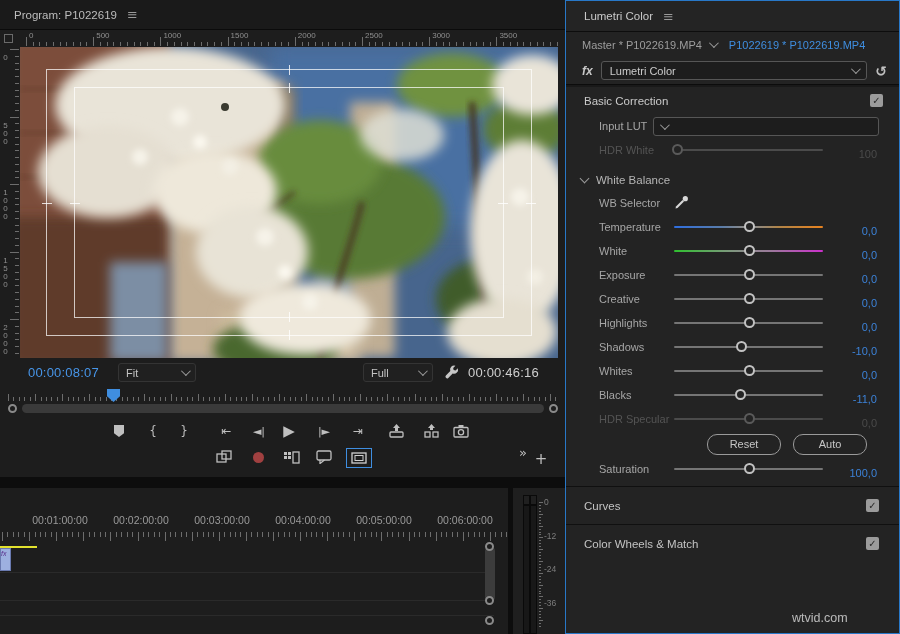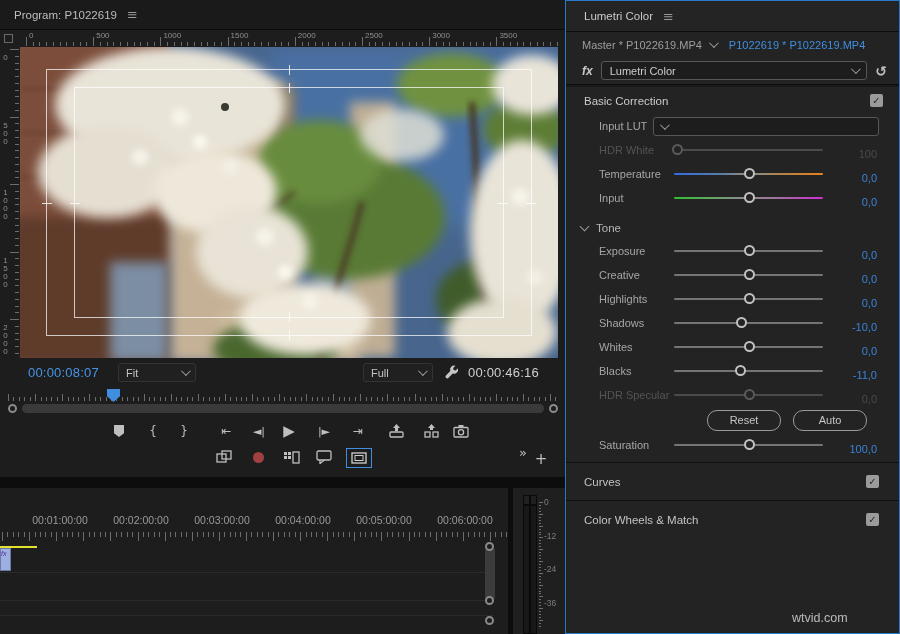--- a/index.html
+++ b/index.html
@@ -754,41 +754,50 @@
   </div>
   <div class="sl-row disabled">
     <span class="sl-label">HDR White</span>
     <div class="sl-wrap">
         <div class="sl-track"></div>
         <div class="sl-handle" style="left: calc(2% - 5px);"></div>
       </div>
     <span class="sl-value">100</span>
   </div>
 
+  <div class="sub-hd" style="margin-top:6px;">
+    <span class="chev"></span>
+    <span>White Balance</span>
+  </div>
+  <div class="wb-row">
+    <span class="lbl">WB Selector</span>
+    <span>
+      <svg width="15" height="15" viewBox="0 0 15 15">
+          <path d="M1.5 13.5 L2 11.5 8.5 5 10 6.5 3.5 13 Z" fill="#d8d8d8"></path>
+          <circle cx="11.3" cy="3.7" r="2.6" fill="#d8d8d8"></circle>
+        </svg>
+    </span>
+  </div>
   <div class="sl-row">
     <span class="sl-label">Temperature</span>
     <div class="sl-wrap">
         <div class="sl-track track-temp"></div>
         <div class="sl-handle" style="left: calc(50% - 5px);"></div>
       </div>
     <span class="sl-value">0,0</span>
   </div>
   <div class="sl-row">
-    <span class="sl-label">Input</span>
+    <span class="sl-label">White</span>
     <div class="sl-wrap">
         <div class="sl-track track-tint"></div>
         <div class="sl-handle" style="left: calc(50% - 5px);"></div>
       </div>
     <span class="sl-value">0,0</span>
   </div>
 
-  <div class="sub-hd" style="margin-top:6px;">
-    <span class="chev"></span>
-    <span>Tone</span>
-  </div>
   <div class="sl-row">
     <span class="sl-label">Exposure</span>
     <div class="sl-wrap">
         <div class="sl-track"></div>
         <div class="sl-handle" style="left: calc(50% - 5px);"></div>
       </div>
     <span class="sl-value">0,0</span>
   </div>
   <div class="sl-row">
     <span class="sl-label">Creative</span>

